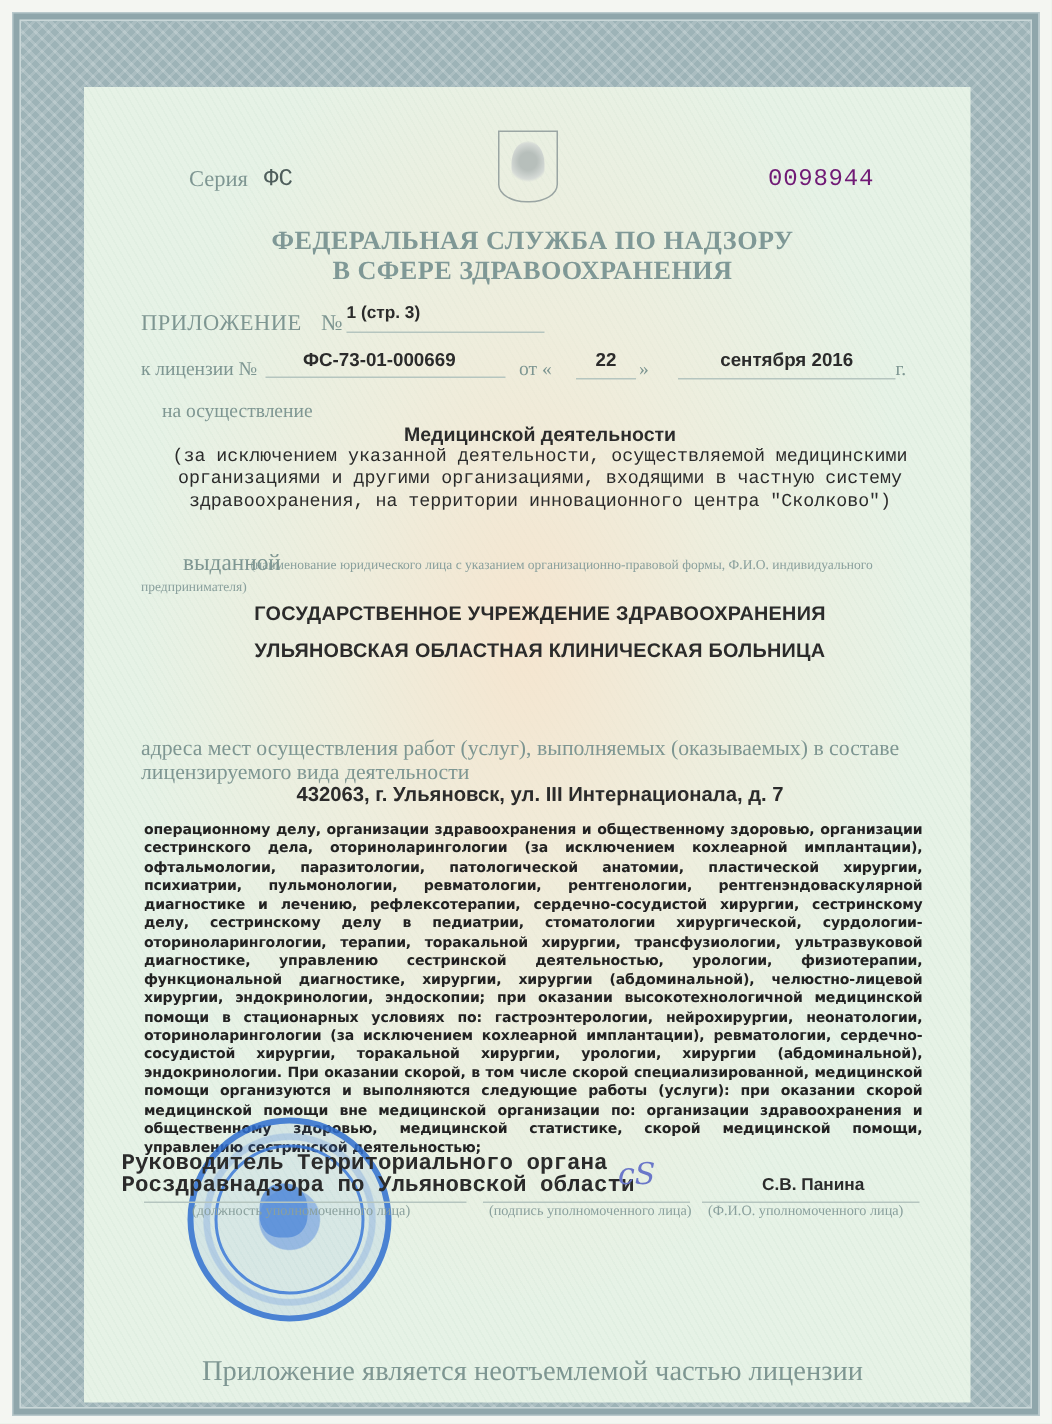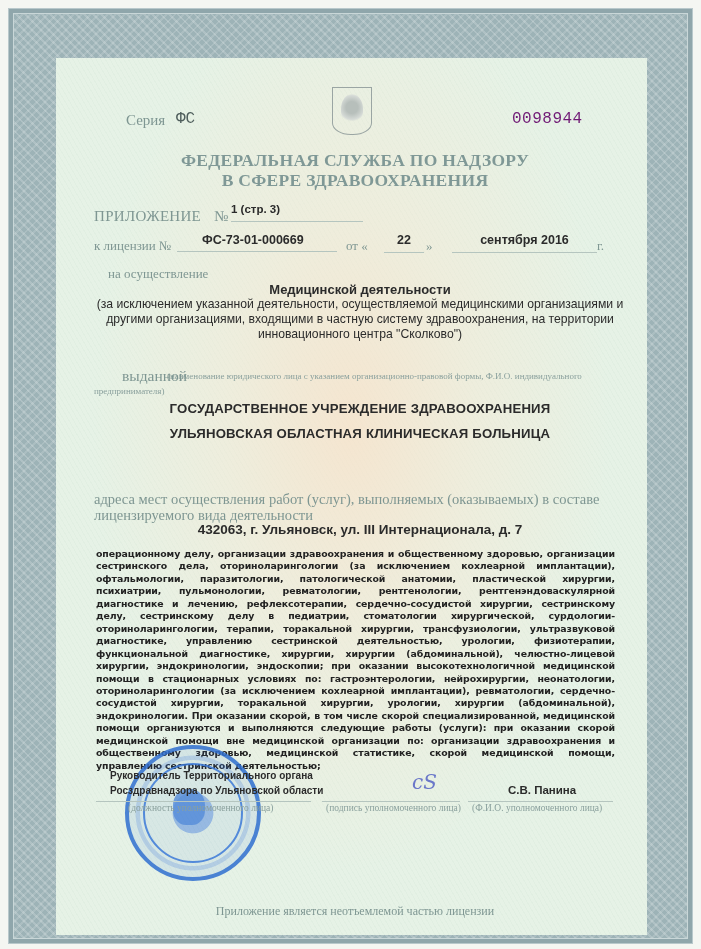--- a/index.html
+++ b/index.html
@@ -61,45 +61,45 @@
   .val-app { left: 231px; top: 203px; width: 132px; height: 18px; font-size: 11.5px; }
   .lbl-lic { left: 94px; top: 238px; font-size: 13px; }
   .val-lic { left: 177px; top: 233px; width: 160px; height: 19px; font-size: 12.5px; text-align: left; padding-left: 25px; box-sizing: border-box; }
   .lbl-ot { left: 346px; top: 238px; font-size: 13px; }
   .val-day { left: 384px; top: 233px; width: 40px; height: 19px; font-size: 12.5px; text-align: center; }
   .lbl-q2 { left: 426px; top: 238px; font-size: 13px; }
   .val-month { left: 452px; top: 233px; width: 145px; height: 19px; font-size: 12.5px; text-align: center; }
   .lbl-g { left: 597px; top: 238px; font-size: 13px; }
   .lbl-for { left: 96px; top: 266px; font-size: 13px; margin-left: 12px; }
   .activity-title { left: 80px; width: 560px; top: 282px; text-align: center; font-size: 13px; }
-  .activity-note { left: 80px; width: 560px; top: 297px; text-align: center; font-size: 12.2px; line-height: 15px; color: #2b2b2b; font-family: Liberation Sans, sans-serif; }
+  .activity-note { left: 80px; width: 560px; top: 297px; text-align: center; font-size: 12.2px; line-height: 15px; color: #2b2b2b; font-family: Liberation Mono, monospace; }
   .issued-label { left: 94px; top: 367px; font-size: 15.5px; margin-left: 28px; }
   .issued-note { left: 94px; top: 369px; width: 520px; font-size: 9px; line-height: 15px; text-indent: 73px; color: #8aa09d; }
   .org-line { left: 80px; width: 560px; text-align: center; font-size: 13.2px; letter-spacing: 0.2px; }
   .org1 { top: 401px; }
   .org2 { top: 426px; }
   .addr-label { left: 94px; top: 491px; width: 520px; font-size: 14.5px; line-height: 16px; }
   .addr-value { left: 80px; width: 560px; top: 522px; text-align: center; font-size: 13.5px; }
   .body-text {
     left: 96px; top: 548px; width: 519px;
     font-family: "DejaVu Sans", sans-serif; font-weight: bold;
     font-size: 9.4px; line-height: 12.45px; color: #222;
     text-align: justify; letter-spacing: -0.1px;
   }
-  .head-label { left: 110px; top: 768px; font-size: 10px; line-height: 15px; }
+  .head-label { left: 81px; top: 768px; font-size: 15px; line-height: 15px; font-family: Liberation Mono, monospace; }
   .sig-mark { left: 412px; top: 770px; font-size: 20px; color: #6a77c9; font-family: "DejaVu Serif", serif; font-style: italic; }
   .name-val { left: 508px; top: 784px; font-size: 11.5px; }
   .sig-line1 { left: 96px; top: 801px; width: 215px; }
   .sig-line2 { left: 322px; top: 801px; width: 138px; }
   .sig-line3 { left: 468px; top: 801px; width: 145px; }
   .sig-cap { font-size: 9.5px; color: #8aa09d; top: 803px; }
   .cap1 { left: 128px; }
   .cap2 { left: 326px; }
   .cap3 { left: 472px; }
-  .footer { left: 60px; width: 590px; top: 904px; text-align: center; font-size: 12px; color: #7e9692; }
+  .footer { left: 60px; width: 590px; top: 904px; text-align: center; font-size: 19px; color: #7e9692; }
   .stamp {
     left: 125px; top: 745px; width: 128px; height: 128px; border-radius: 50%;
     border: 4px solid #2f6fd0;
     background: radial-gradient(circle, rgba(60,120,220,0.55) 0 22%, rgba(60,120,220,0.10) 23% 58%, rgba(60,120,220,0.35) 59% 63%, rgba(60,120,220,0.12) 64% 100%);
     opacity: 0.85;
   }
   .stamp-inner {
     position: absolute; left: 14px; top: 14px; right: 14px; bottom: 14px;
     border-radius: 50%; border: 2px solid #3a78d8;
   }

